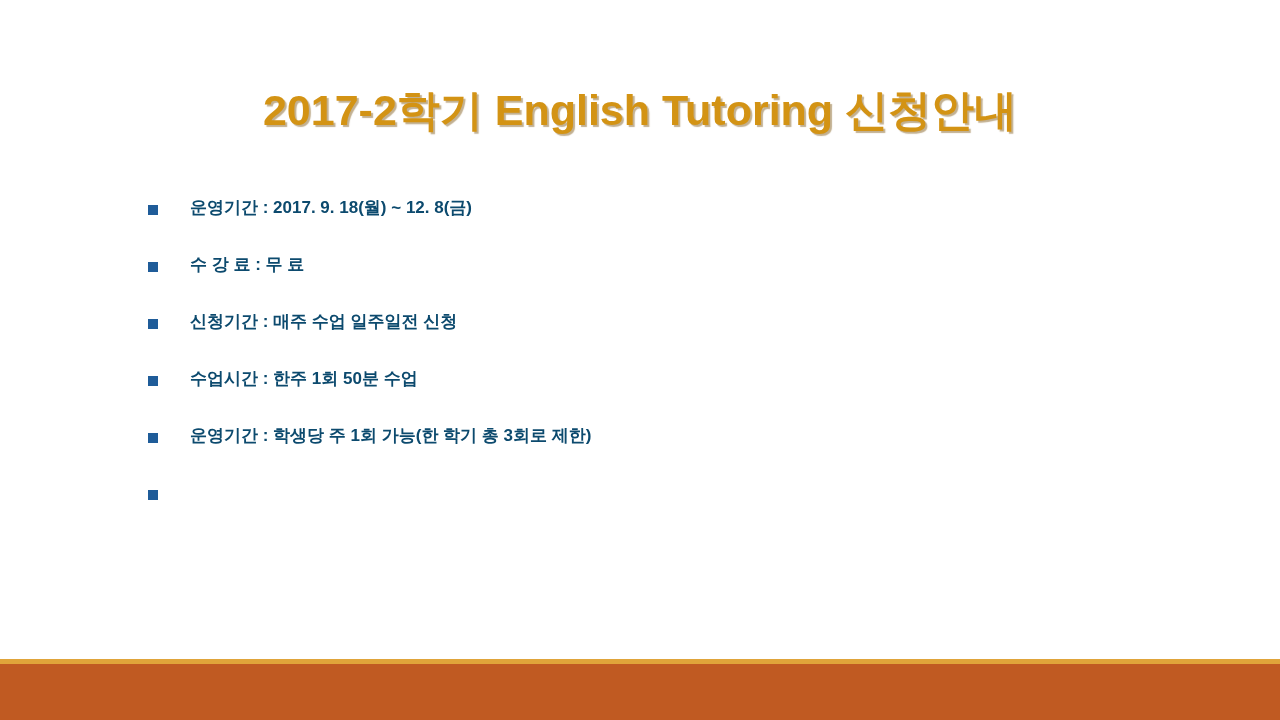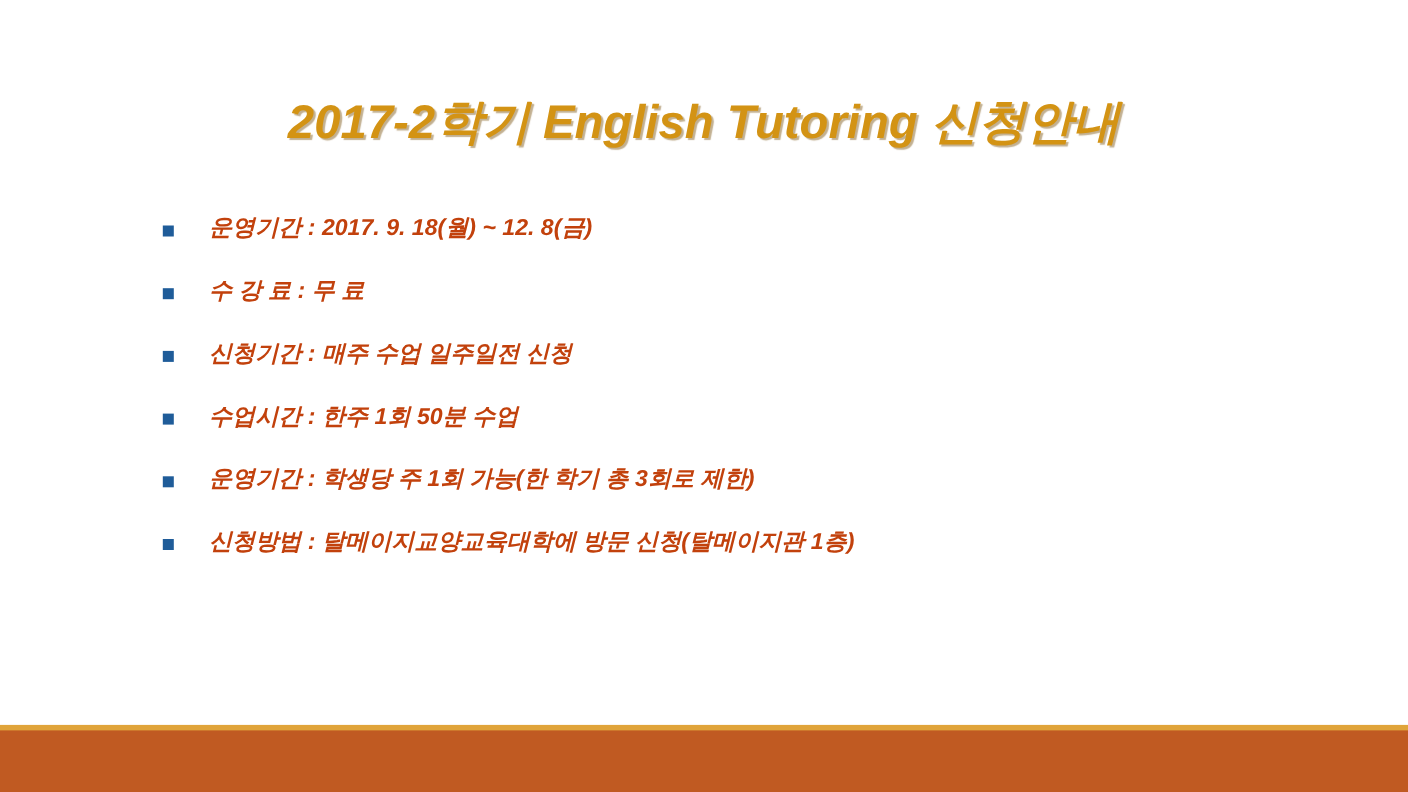--- a/index.html
+++ b/index.html
@@ -12,21 +12,20 @@
     background: #ffffff;
     font-family: "Liberation Sans", sans-serif;
     overflow: hidden;
     position: relative;
   }
   .slide {
     position: relative;
     width: 1280px;
     height: 720px;
     box-sizing: border-box;
-    font-style: italic;
   }
   .slide-title {
     position: absolute;
     top: 82px;
     left: 0;
     width: 1280px;
     text-align: center;
     font-size: 43px;
     font-weight: bold;
     color: #D39314;
@@ -48,23 +47,23 @@
   .bullet-marker {
     flex: 0 0 auto;
     width: 10px;
     height: 10px;
     background: #1F5C99;
     margin-top: 12px;
     margin-right: 32px;
   }
   .bullet-text {
     flex: 1 1 auto;
-    font-size: 21px;
+    font-size: 17px;
     font-weight: bold;
-    color: #c2410c;
+    color: #0c4a6e;
     line-height: 30px;
     white-space: nowrap;
   }
   .footer-band {
     position: absolute;
     left: 0;
     bottom: 0;
     width: 1280px;
     height: 56px;
     background: #C05A22;
@@ -108,21 +107,20 @@
     </div>
 
 
     <div class="bullet-row">
       <span class="bullet-marker"></span>
       <span class="bullet-text">운영기간 : 학생당 주 1회 가능(한 학기 총 3회로 제한)</span>
     </div>
 
     <div class="bullet-row">
       <span class="bullet-marker"></span>
-      <span class="bullet-text">신청방법 : 탈메이지교양교육대학에 방문 신청(탈메이지관 1층)</span>
     </div>
 
   </div>
 
   <div class="footer-accent"></div>
   <div class="footer-band"></div>
 
 </div>
 
 </body></html>

